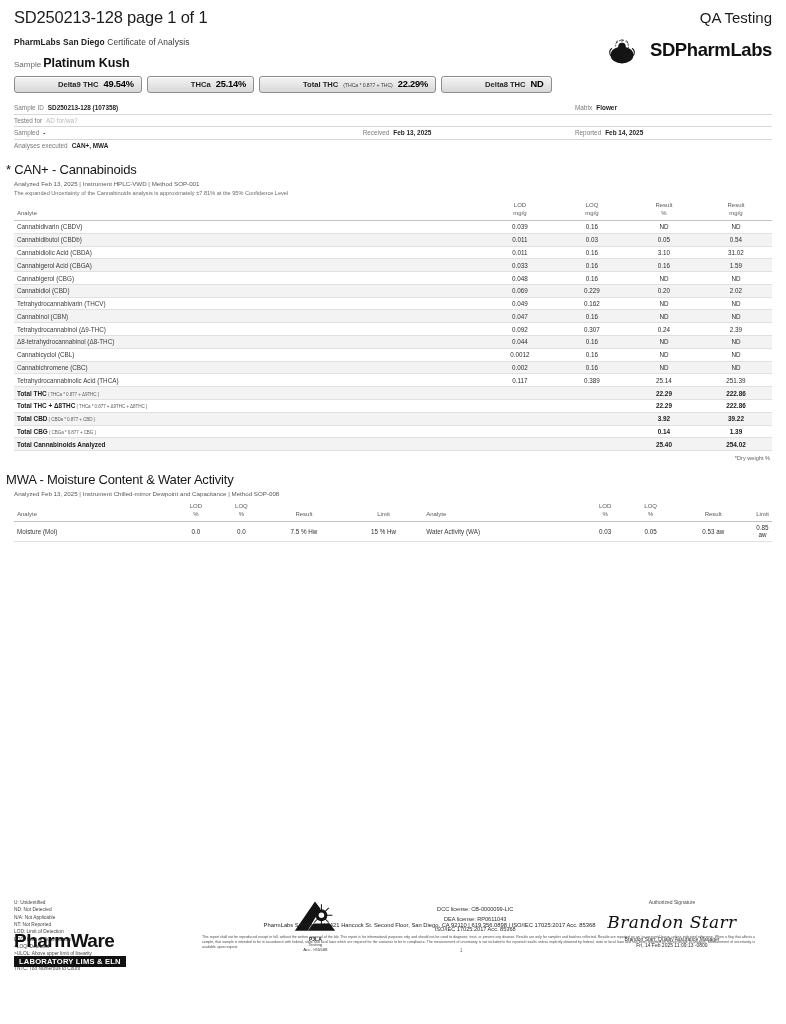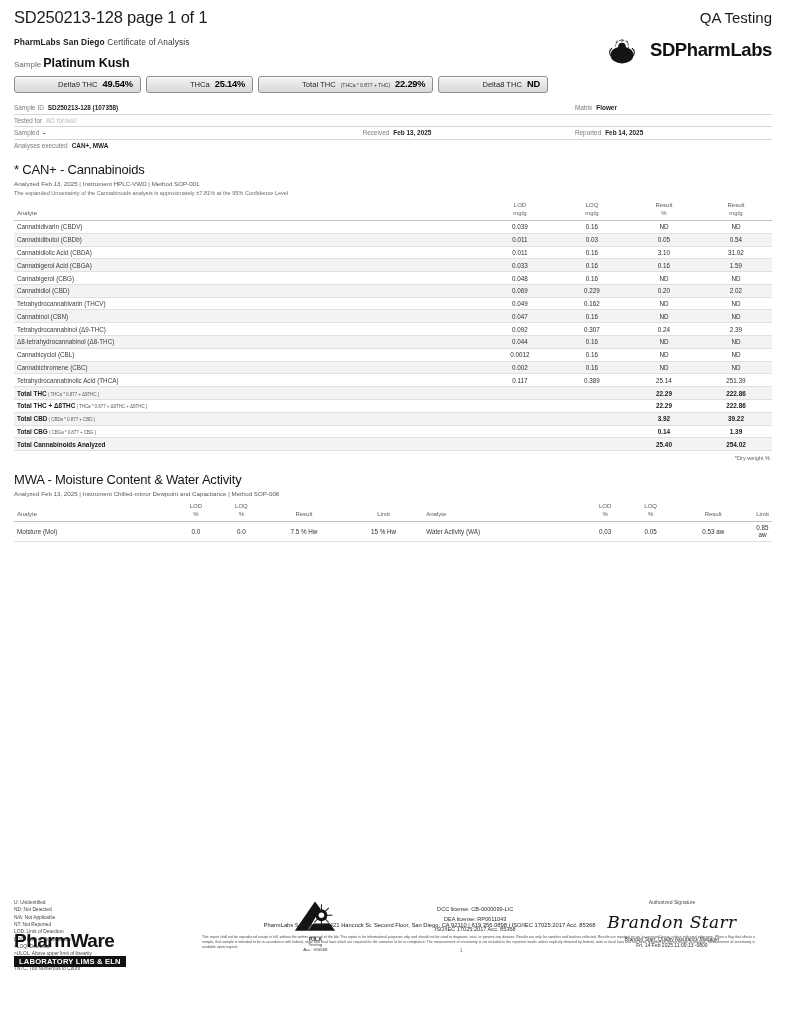--- a/index.html
+++ b/index.html
@@ -93,21 +93,21 @@
     background: linear-gradient(#f4f4f4, #d8d8d8);
     padding: 2px 7px 3px 7px;
     display: flex;
     align-items: baseline;
     gap: 5px;
     box-shadow: inset 0 1px 0 #ffffff;
   }
   .chip .lab {
     font-size: 7.6px;
     color: #1f1f1f;
-    font-weight: normal;
+    font-weight: bold;
     padding-left: 36px;
   }
   .chip .formula {
     font-size: 5.2px;
     color: #3d3d3d;
     letter-spacing: -0.1px;
   }
   .chip .val {
     font-size: 9.3px;
     font-weight: bold;
@@ -130,21 +130,21 @@
   .meta-cell { display: flex; gap: 4px; }
   .meta-cell .k { color: #7b7b7b; }
   .meta-cell .v { color: #1f1f1f; font-weight: bold; }
   .mc-1 { width: 46%; }
   .mc-2 { width: 28%; }
   .mc-3 { width: 26%; }
   .faint { color: #b9b9b9 !important; font-weight: normal !important; }
 
   
   .sec-title {
-    margin: 11px 14px 0 14px;
+    margin: 11px 14px 0 6px;
     font-size: 13px;
     color: #161616;
     letter-spacing: -0.2px;
   }
   .sec-meta {
     margin: 3px 14px 0 14px;
     font-size: 6.2px;
     color: #585858;
   }
   .sec-note {

